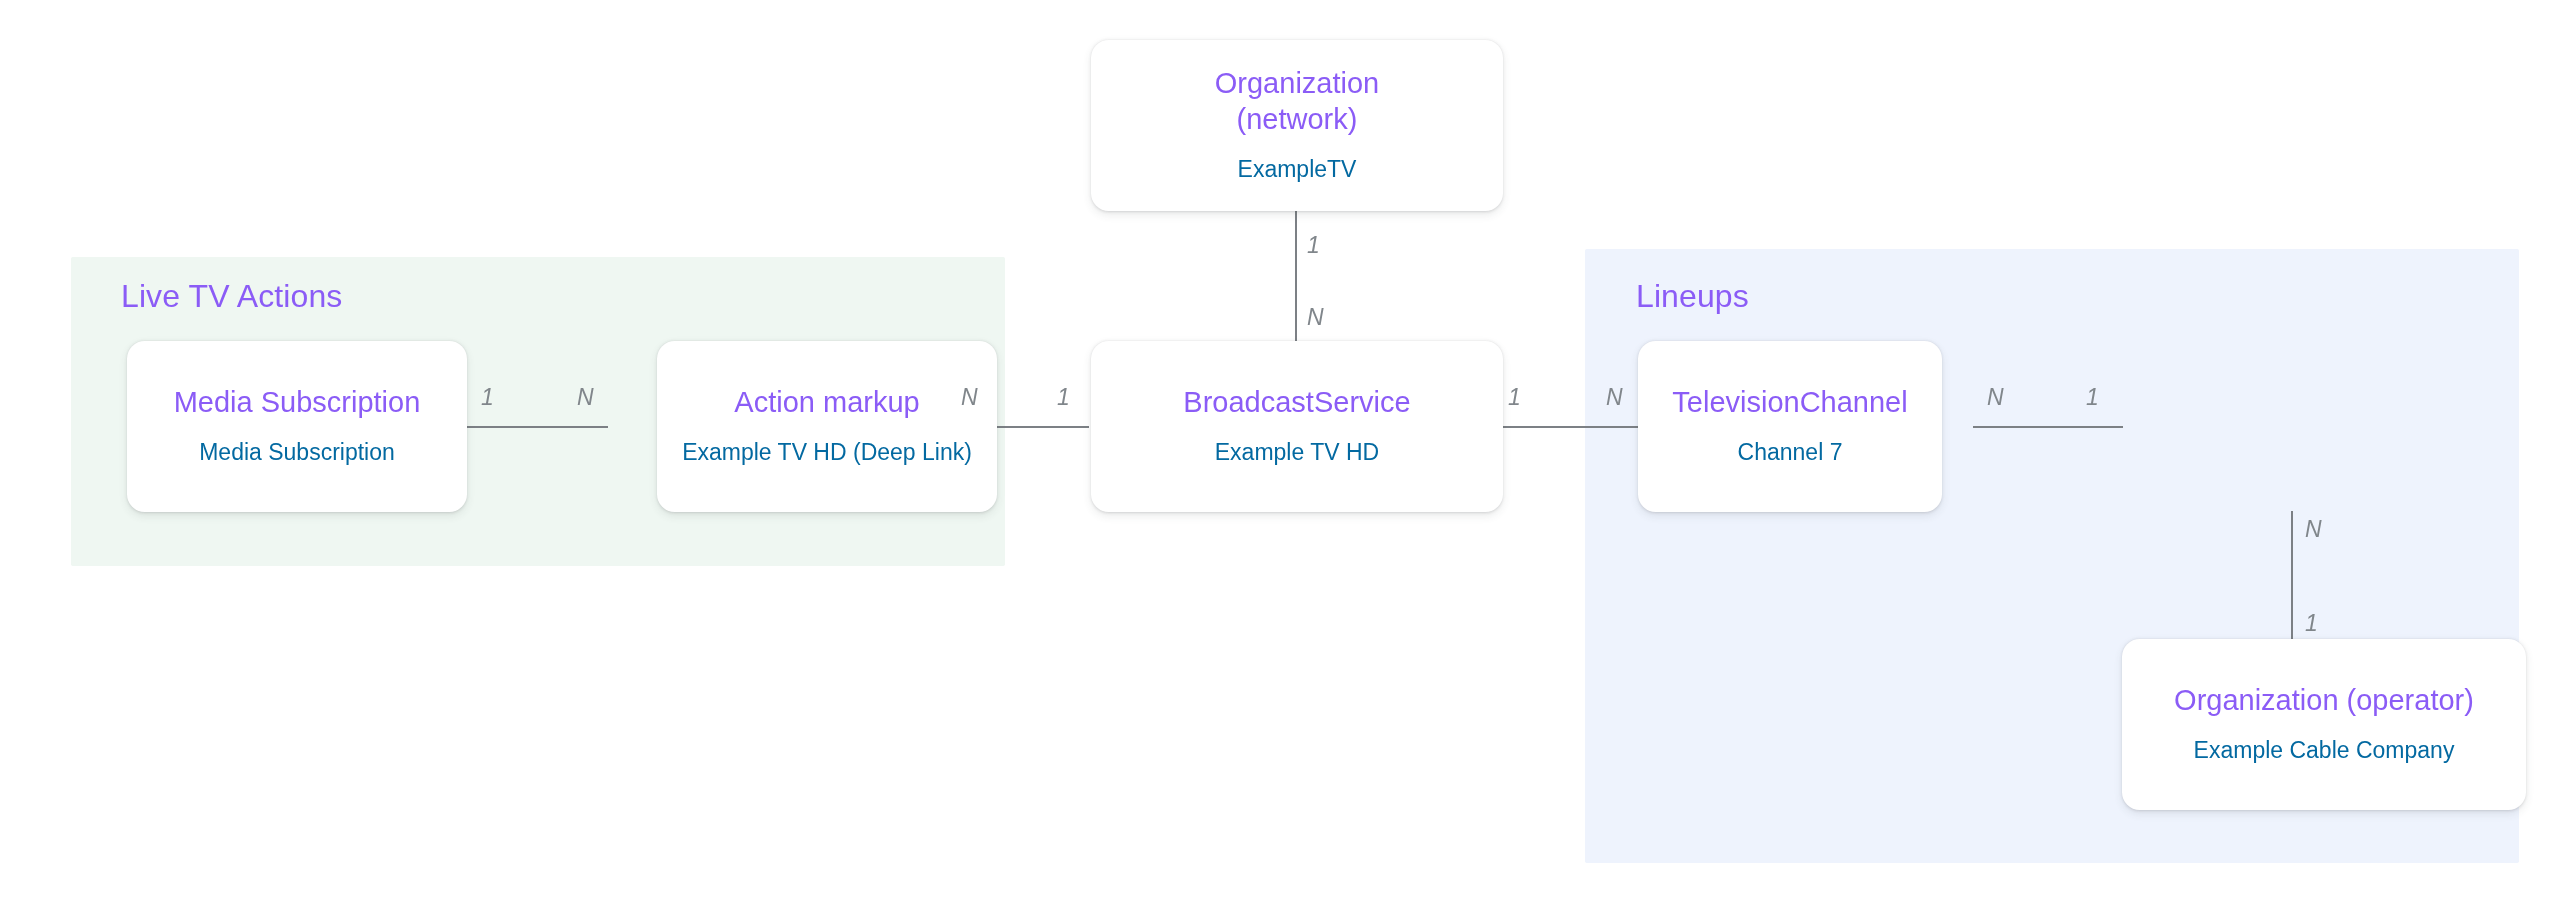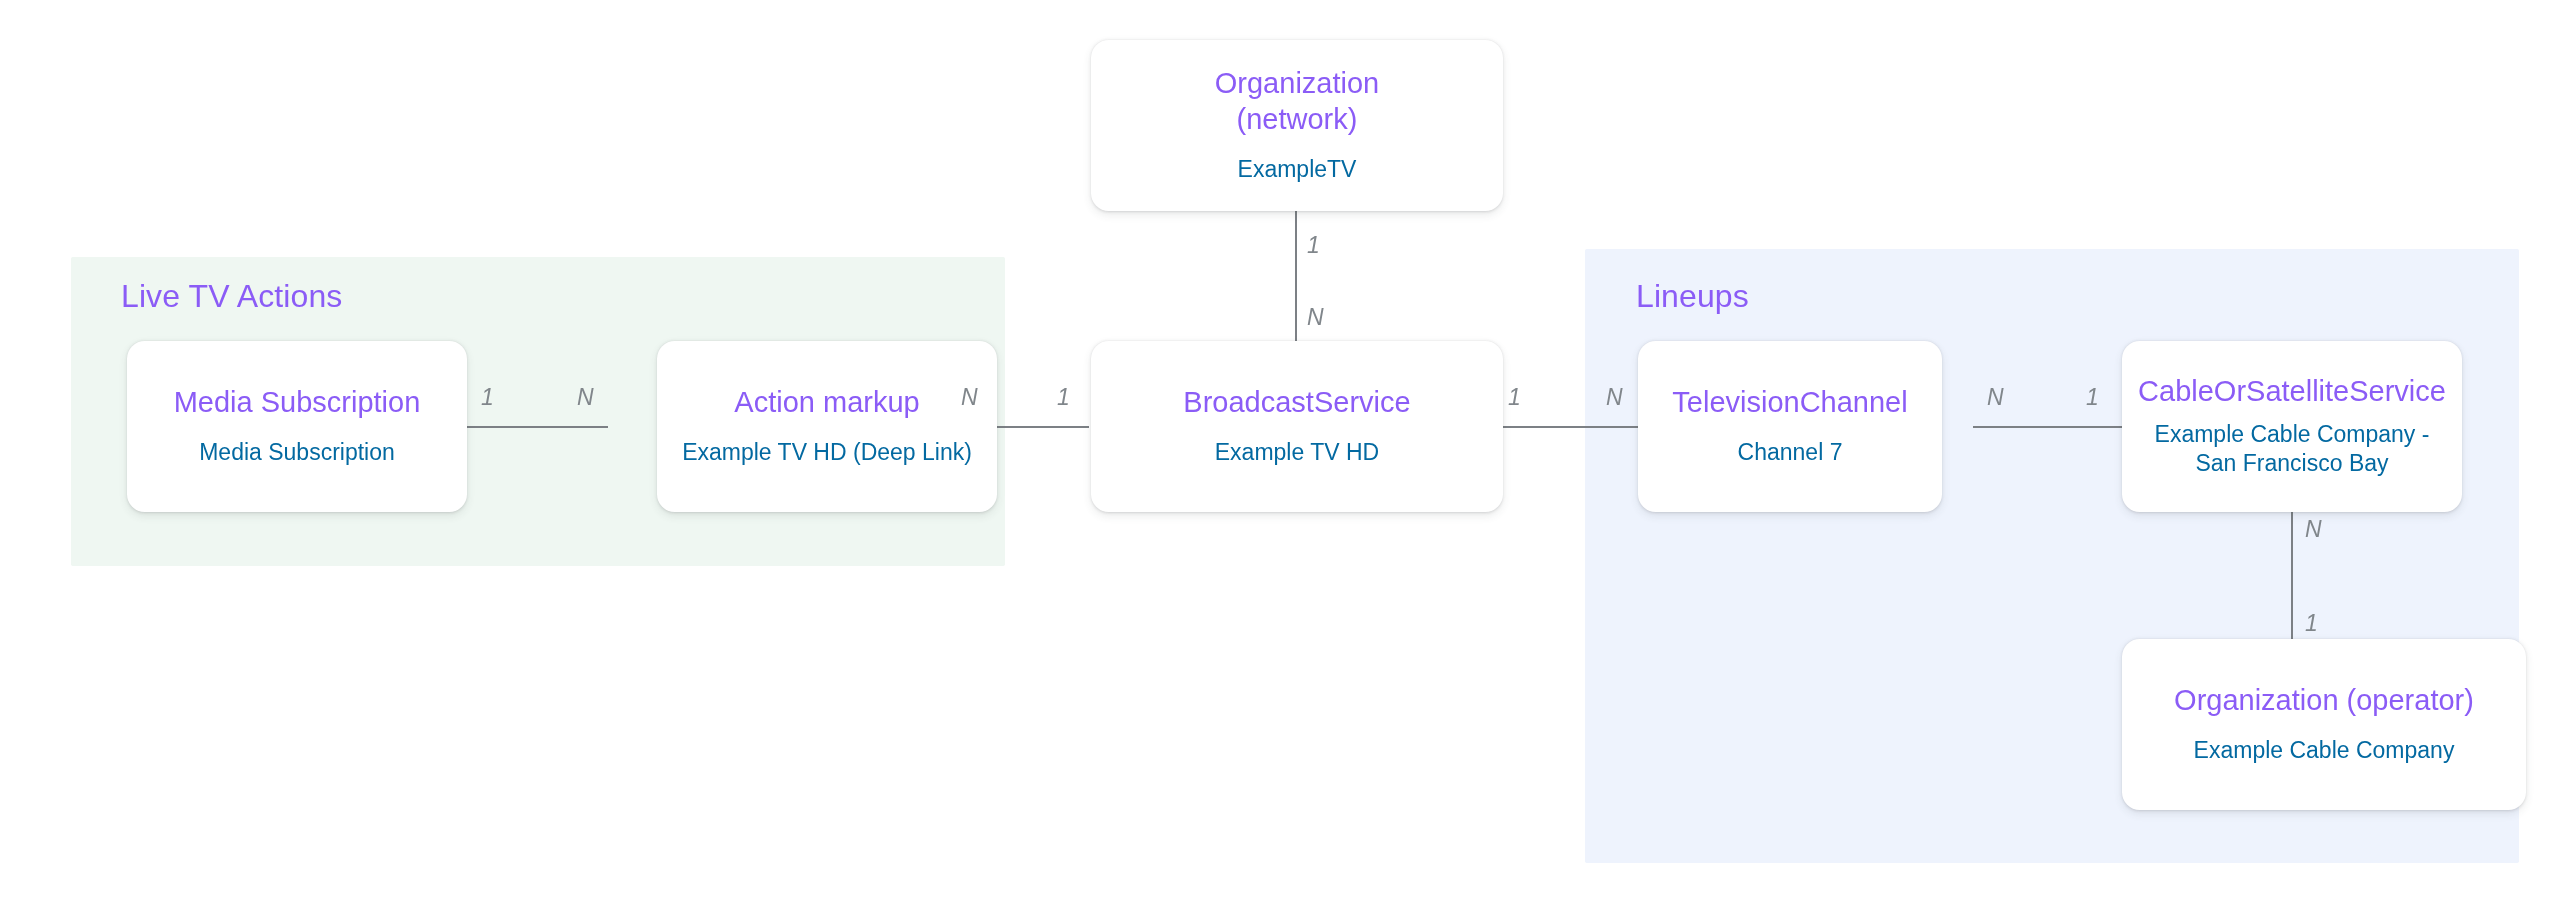--- a/index.html
+++ b/index.html
@@ -145,25 +145,20 @@
   <div class="node" style="left:1091px; top:341px; width:412px; height:171px;">
     <div class="node-title">BroadcastService</div>
     <div class="node-sub">Example TV HD</div>
   </div>
 
   <div class="node" style="left:1638px; top:341px; width:304px; height:171px;">
     <div class="node-title">TelevisionChannel</div>
     <div class="node-sub">Channel 7</div>
   </div>
 
-  <div class="node" style="left:2122px; top:341px; width:340px; height:171px;">
-    <div class="node-title">CableOrSatelliteService</div>
-    <div class="node-sub" style="margin-top:10.6px;">Example Cable Company -
-San Francisco Bay</div>
-  </div>
 
   <div class="node" style="left:2122px; top:639px; width:404px; height:171px;">
     <div class="node-title">Organization (operator)</div>
     <div class="node-sub">Example Cable Company</div>
   </div>
 
 </div>
 
 
 </body></html>

